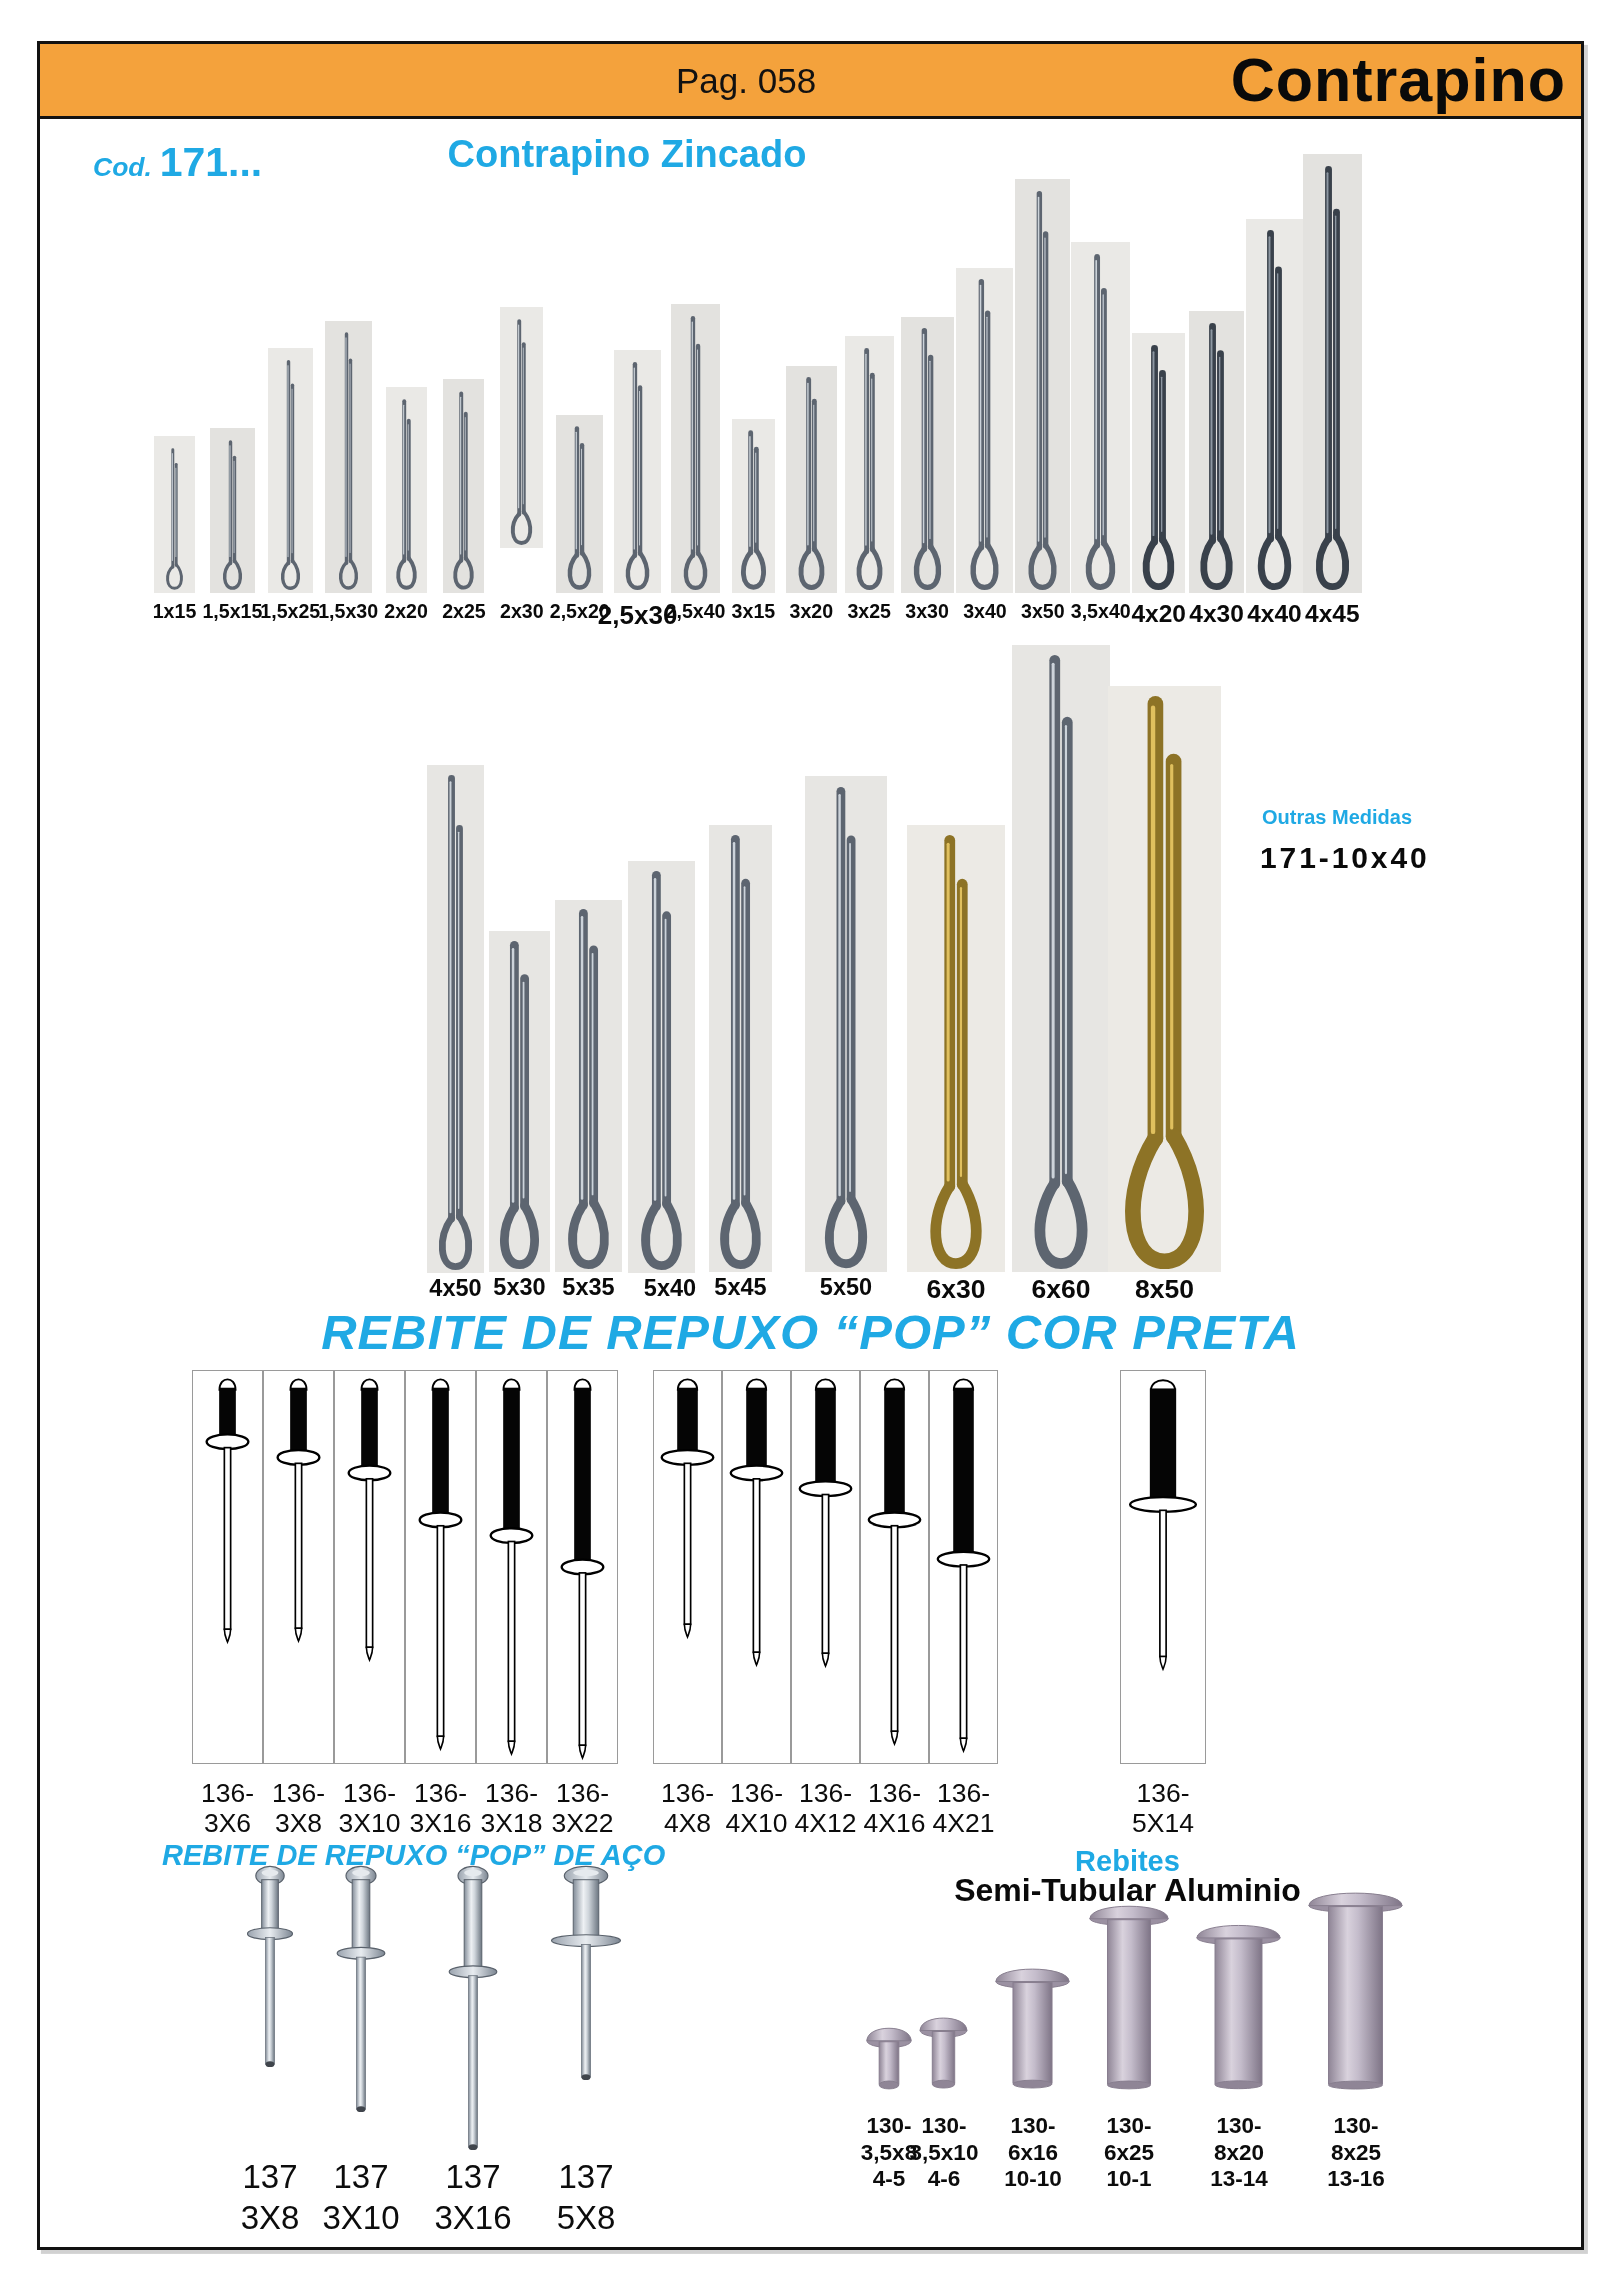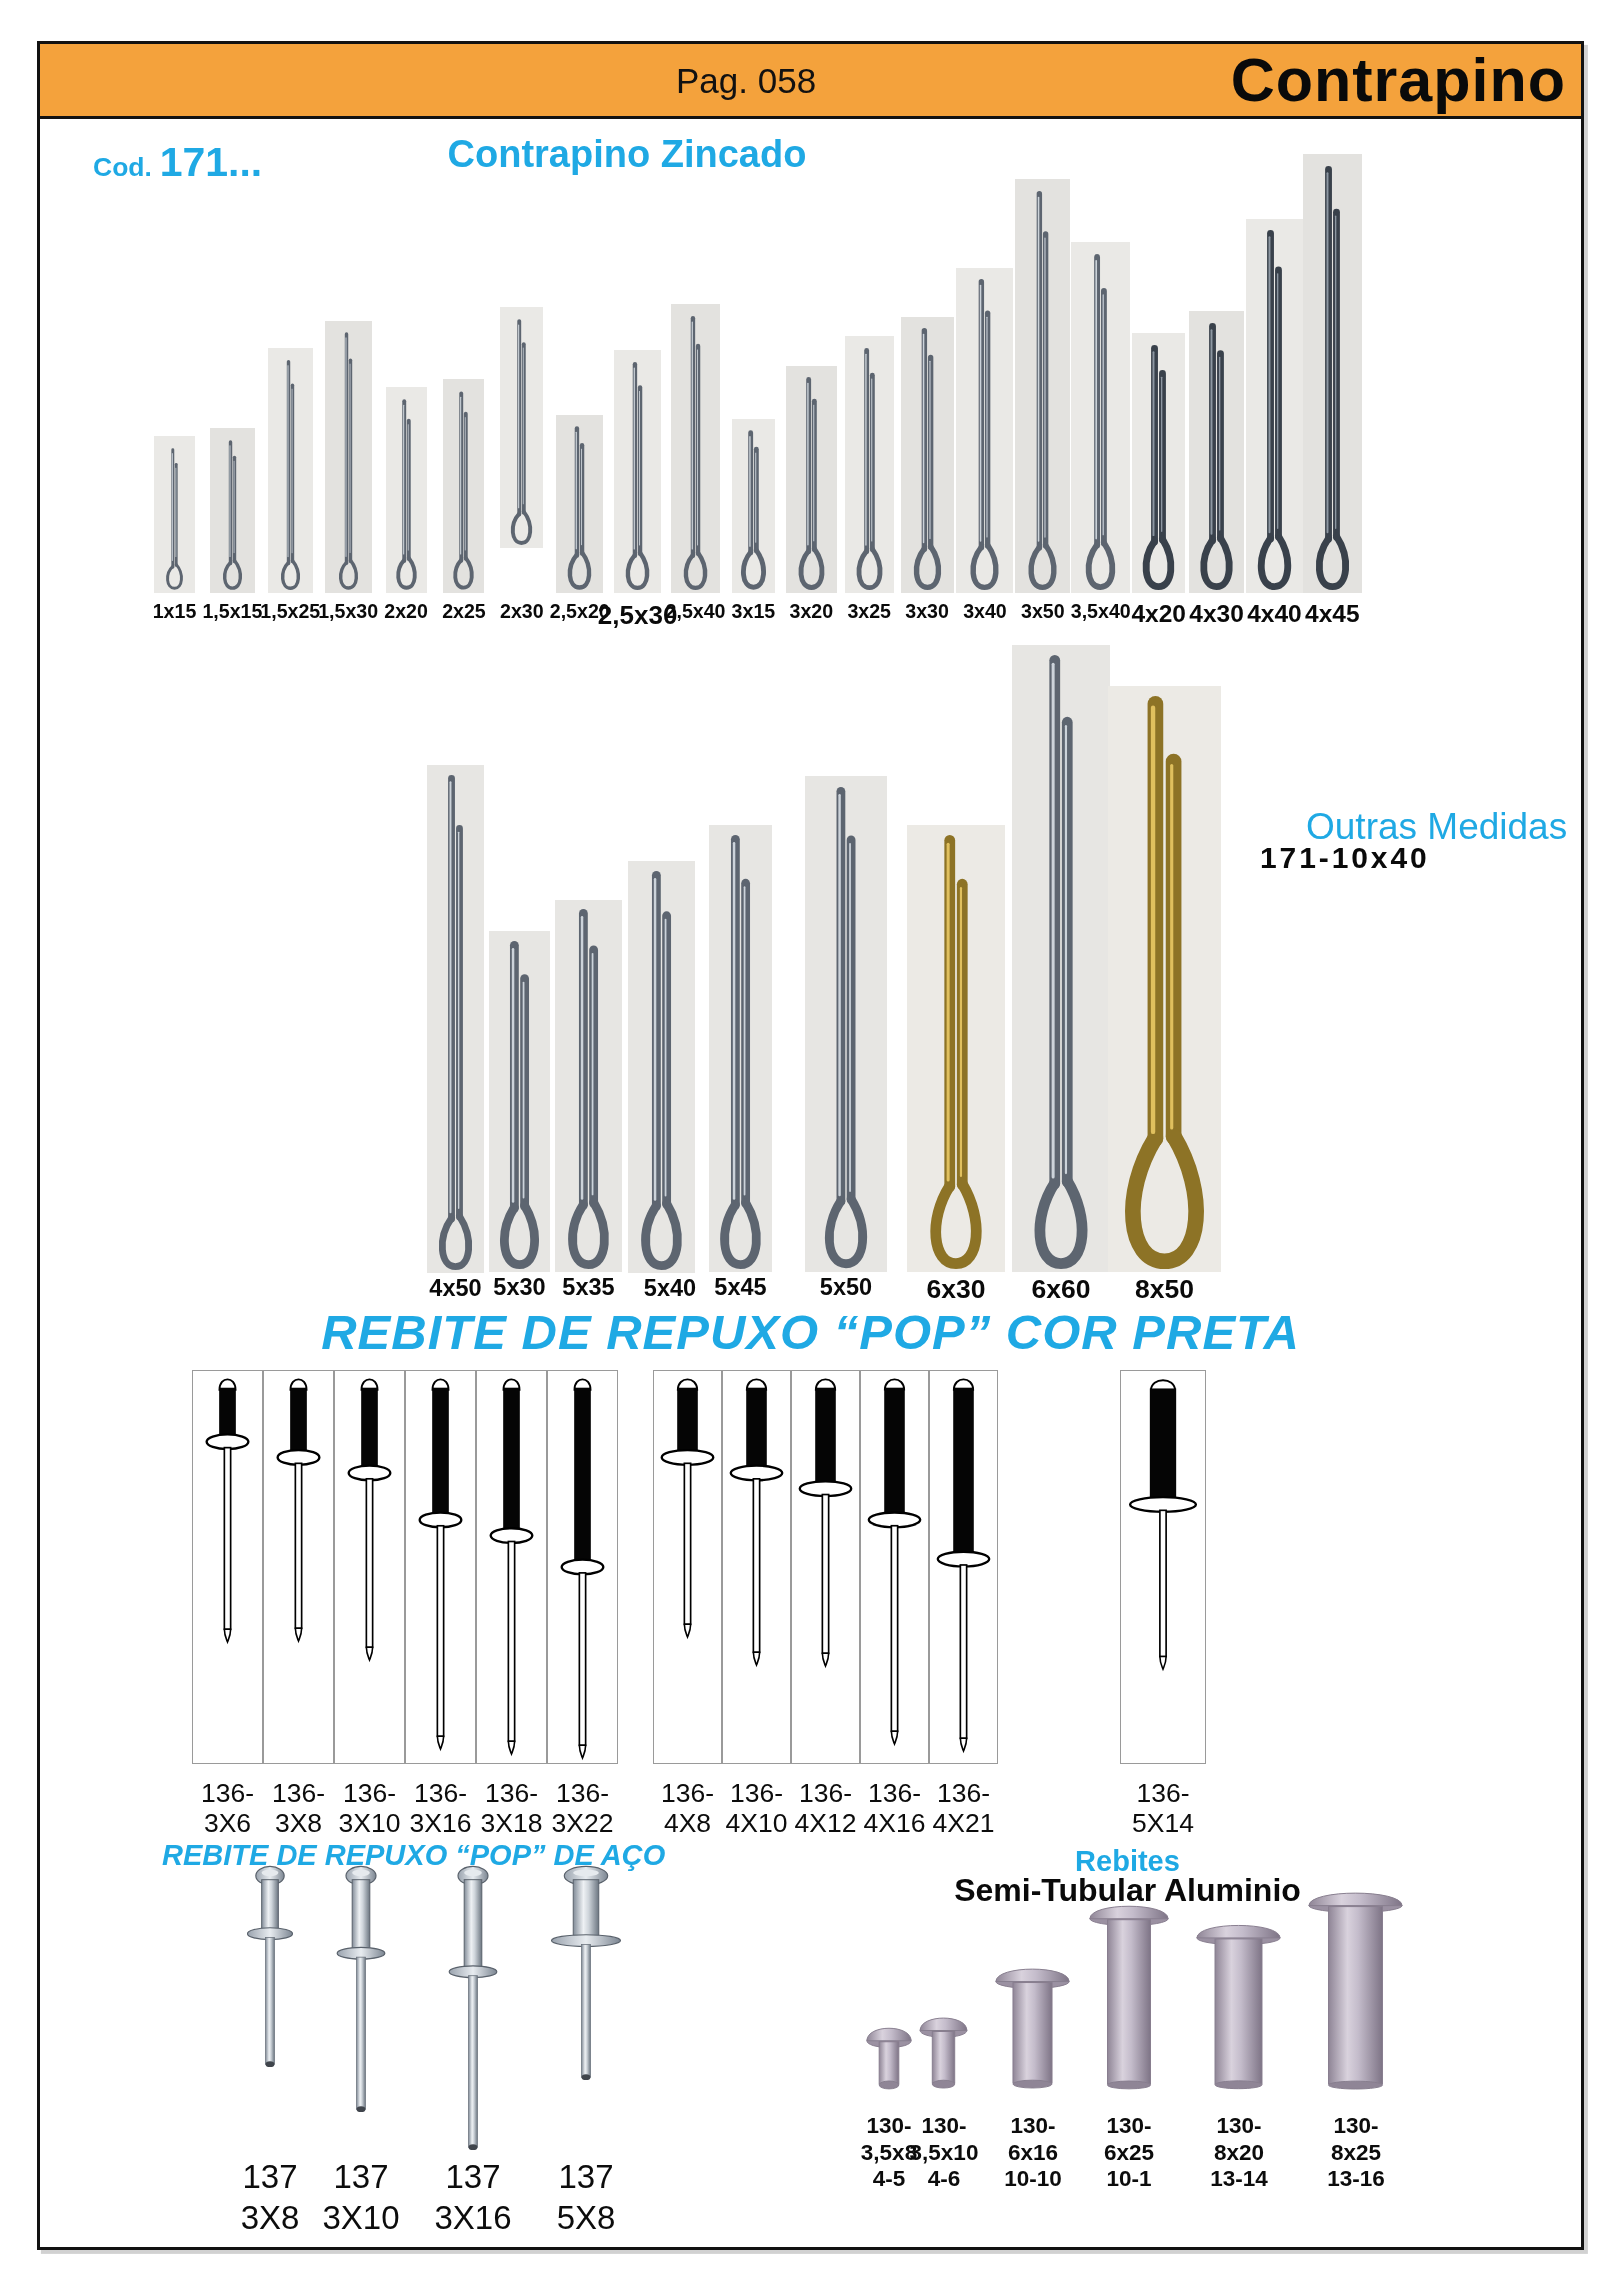--- a/index.html
+++ b/index.html
@@ -5,34 +5,34 @@
   html,body{margin:0;padding:0;background:#ffffff;}
   .page{position:relative;width:1621px;height:2293px;background:#ffffff;overflow:hidden;
         font-family:"Liberation Sans","DejaVu Sans",sans-serif;color:#0b0b0b;}
   .frame{position:absolute;left:37px;top:41px;width:1547px;height:2209px;border:3.9px solid #121212;
          box-sizing:border-box;background:#ffffff;box-shadow:3.9px 3.9px 0 rgba(0,0,0,0.18);}
   .header-bar{position:absolute;left:37px;top:41px;width:1547px;height:78px;background:#F4A23C;
               border:3.9px solid #121212;box-sizing:border-box;}
   .page-number{position:absolute;left:676px;top:61px;font-size:35px;color:#111;}
   .page-title{position:absolute;right:55px;top:45px;font-size:61px;font-weight:700;color:#0a0a0a;letter-spacing:1px;}
   .code-block{position:absolute;left:93px;top:139px;white-space:nowrap;}
-  .code-label{font-size:26.5px;font-weight:700;vertical-align:baseline;}
+  .code-label{font-size:26.5px;font-weight:700;vertical-align:baseline;font-style:italic;}
   .code-number{font-size:41px;font-weight:700;margin-left:7.8px;vertical-align:baseline;}
   .title-zincado{position:absolute;left:382px;top:133px;width:490px;text-align:center;
                  font-size:38px;font-weight:700;}
   .cyan{color:#1FA9E4;}
   .pin-row1{position:absolute;left:147px;top:146px;height:480px;display:flex;align-items:flex-end;gap:2.9px;}
   .pin-col{display:flex;flex-direction:column;align-items:center;width:55px;}
   .pin-photo{display:flex;align-items:flex-end;justify-content:center;}
   .pin-label{height:33px;box-sizing:border-box;padding-top:7px;font-weight:700;white-space:nowrap;
              text-align:center;color:#0a0a0a;}
   .r2col{position:absolute;}
   .r2label{position:absolute;top:100%;left:50%;transform:translateX(-50%);white-space:nowrap;
            font-weight:700;padding-top:2px;color:#0a0a0a;}
-  .other-sizes-label{position:absolute;left:1262px;top:806px;font-size:37px;font-weight:400;margin-left:44px;}
+  .other-sizes-label{position:absolute;left:1262px;top:806px;font-size:20px;font-weight:700;}
   .other-sizes-code{position:absolute;left:1260px;top:841px;font-size:30px;font-weight:700;
                     letter-spacing:2.9px;color:#0a0a0a;}
   .title-preta{position:absolute;left:37px;top:1304px;width:1547px;text-align:center;
                font-size:49px;font-weight:700;font-style:italic;letter-spacing:1px;z-index:5;}
   .title-aco{position:absolute;left:162px;top:1839px;font-size:29px;font-weight:700;font-style:italic;
              white-space:nowrap;z-index:5;}
   .rivet-group{position:absolute;top:1370px;display:flex;}
   .rivet-colm{display:flex;flex-direction:column;align-items:center;}
   .rivet-cell{height:394px;box-sizing:border-box;border:1px solid #9a9a9a;background:#fff;
               display:flex;justify-content:center;align-items:flex-start;padding-top:2px;width:100%;}

